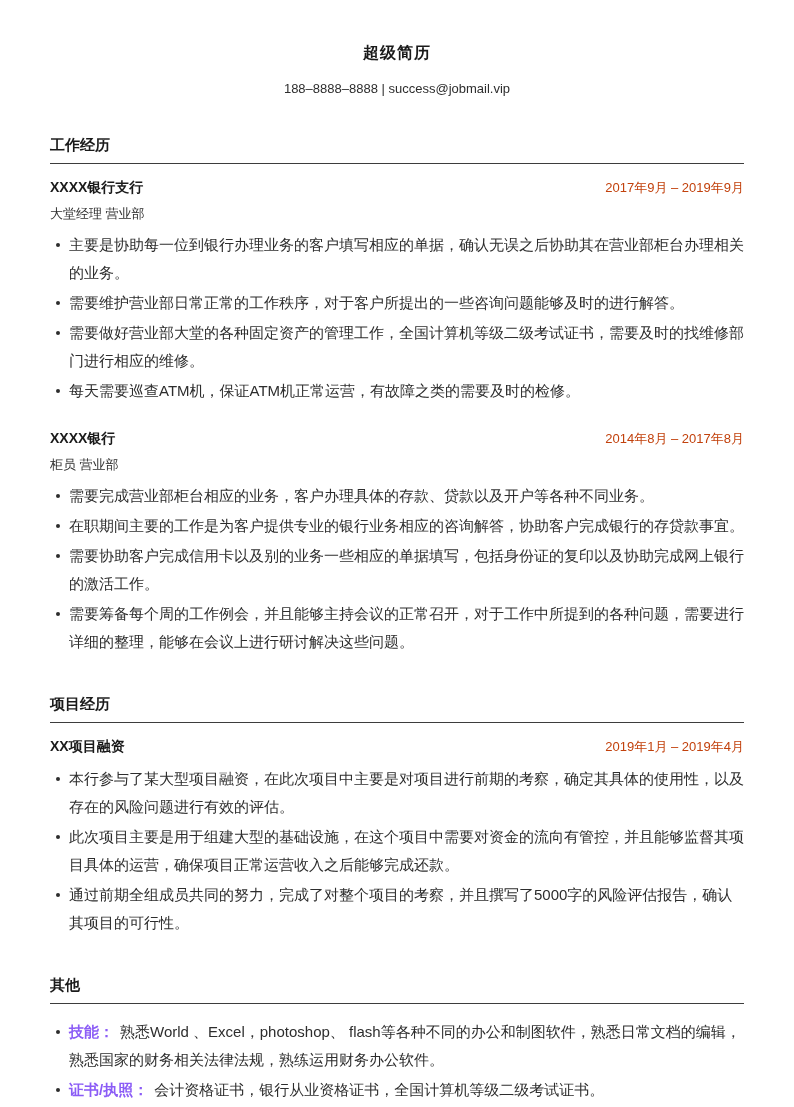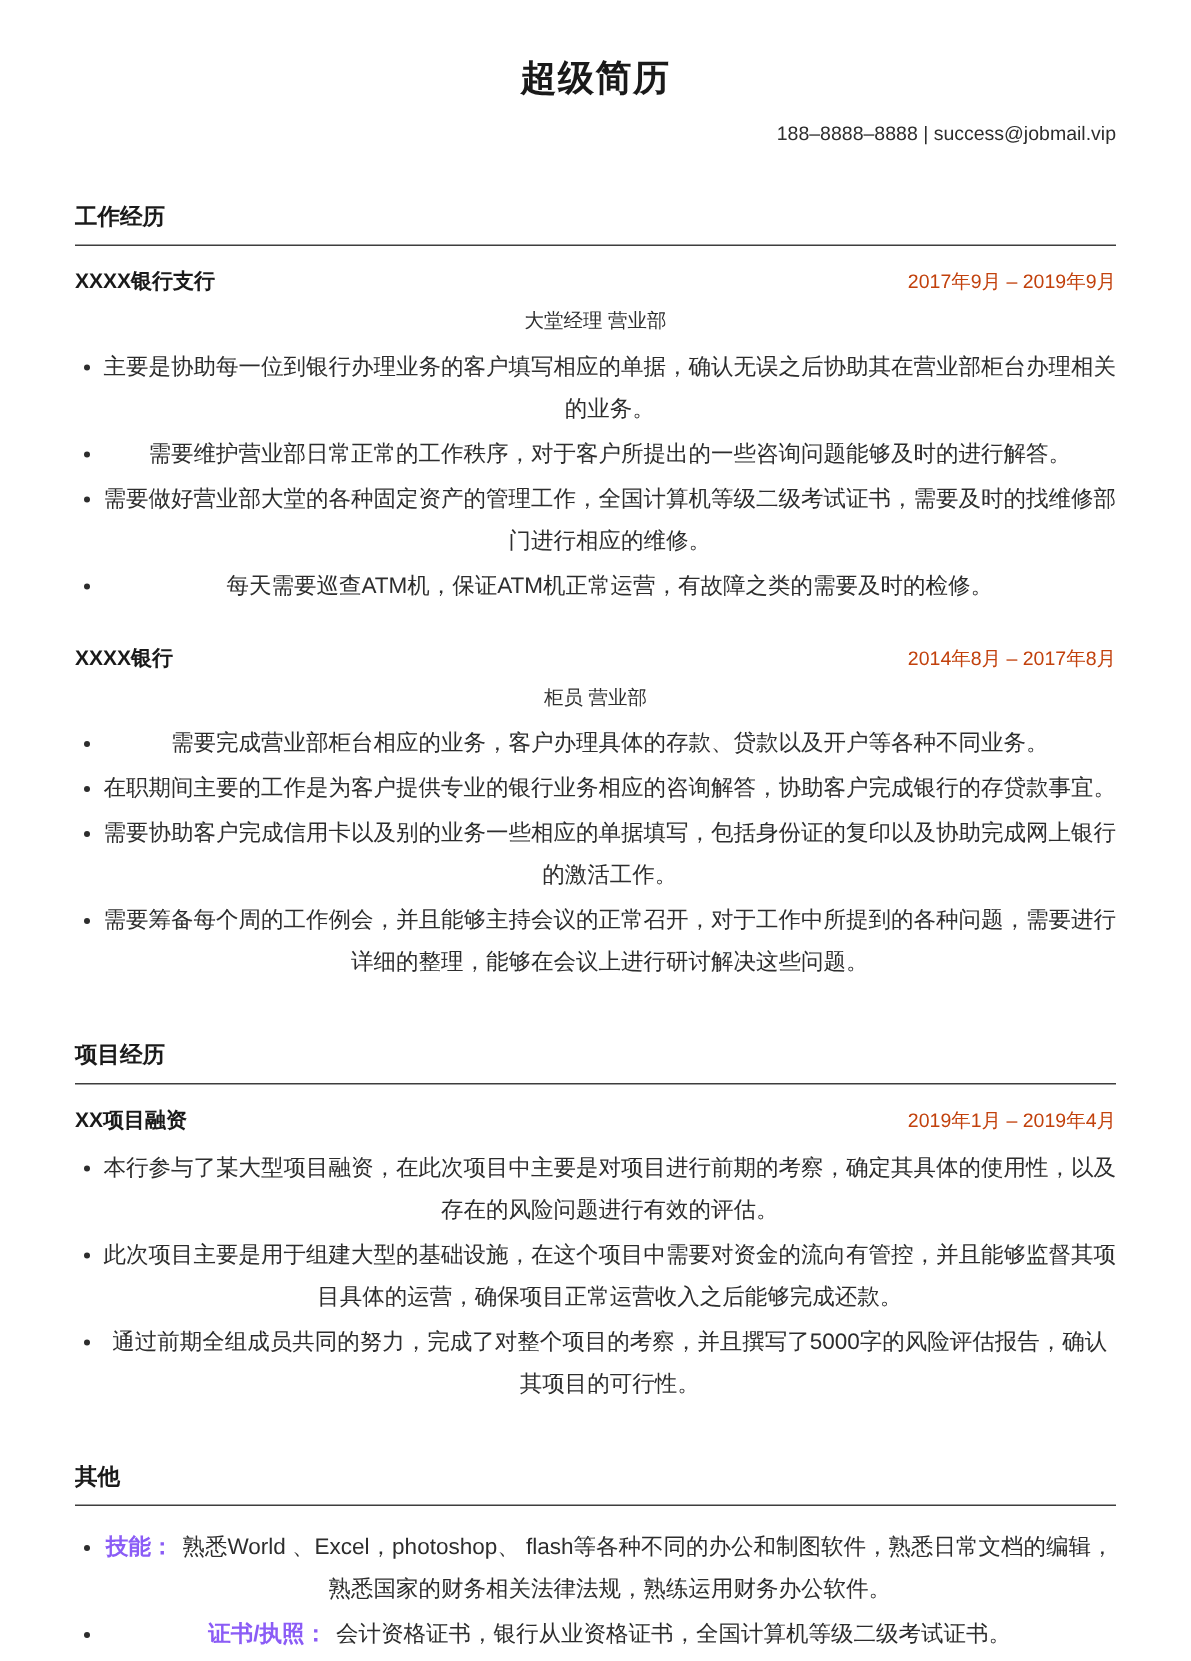--- a/index.html
+++ b/index.html
@@ -10,44 +10,44 @@
     font-family: "Liberation Sans", "DejaVu Sans", sans-serif;
     color: #2d2d2d;
   }
   .page {
     width: 794px;
     min-height: 1107px;
     padding: 38px 50px 60px 50px;
     background: #ffffff;
   }
   .resume-title {
-    font-size: 24px;
+    font-size: 16px;
     font-weight: 700;
     color: #1a1a1a;
     text-align: center;
     line-height: 30px;
     letter-spacing: 1px;
   }
   .contact-line {
     margin-top: 12px;
     font-size: 13px;
     color: #2d2d2d;
-    text-align: right;
+    text-align: center;
     line-height: 17px;
   }
   section { margin-top: 38px; }
   .sec-heading {
     font-size: 15px;
     font-weight: 700;
     color: #1a1a1a;
     line-height: 19px;
     padding-bottom: 9px;
     border-bottom: 1px solid #3d3d3d;
   }
-  .entry { margin-top: 14px; text-align: center; }
+  .entry { margin-top: 14px; }
   .entry + .entry { margin-top: 24px; }
   .entry-head {
     display: flex;
     justify-content: space-between;
     align-items: baseline;
   }
   .entry-title {
     font-size: 14px;
     font-weight: 700;
     color: #1a1a1a;

